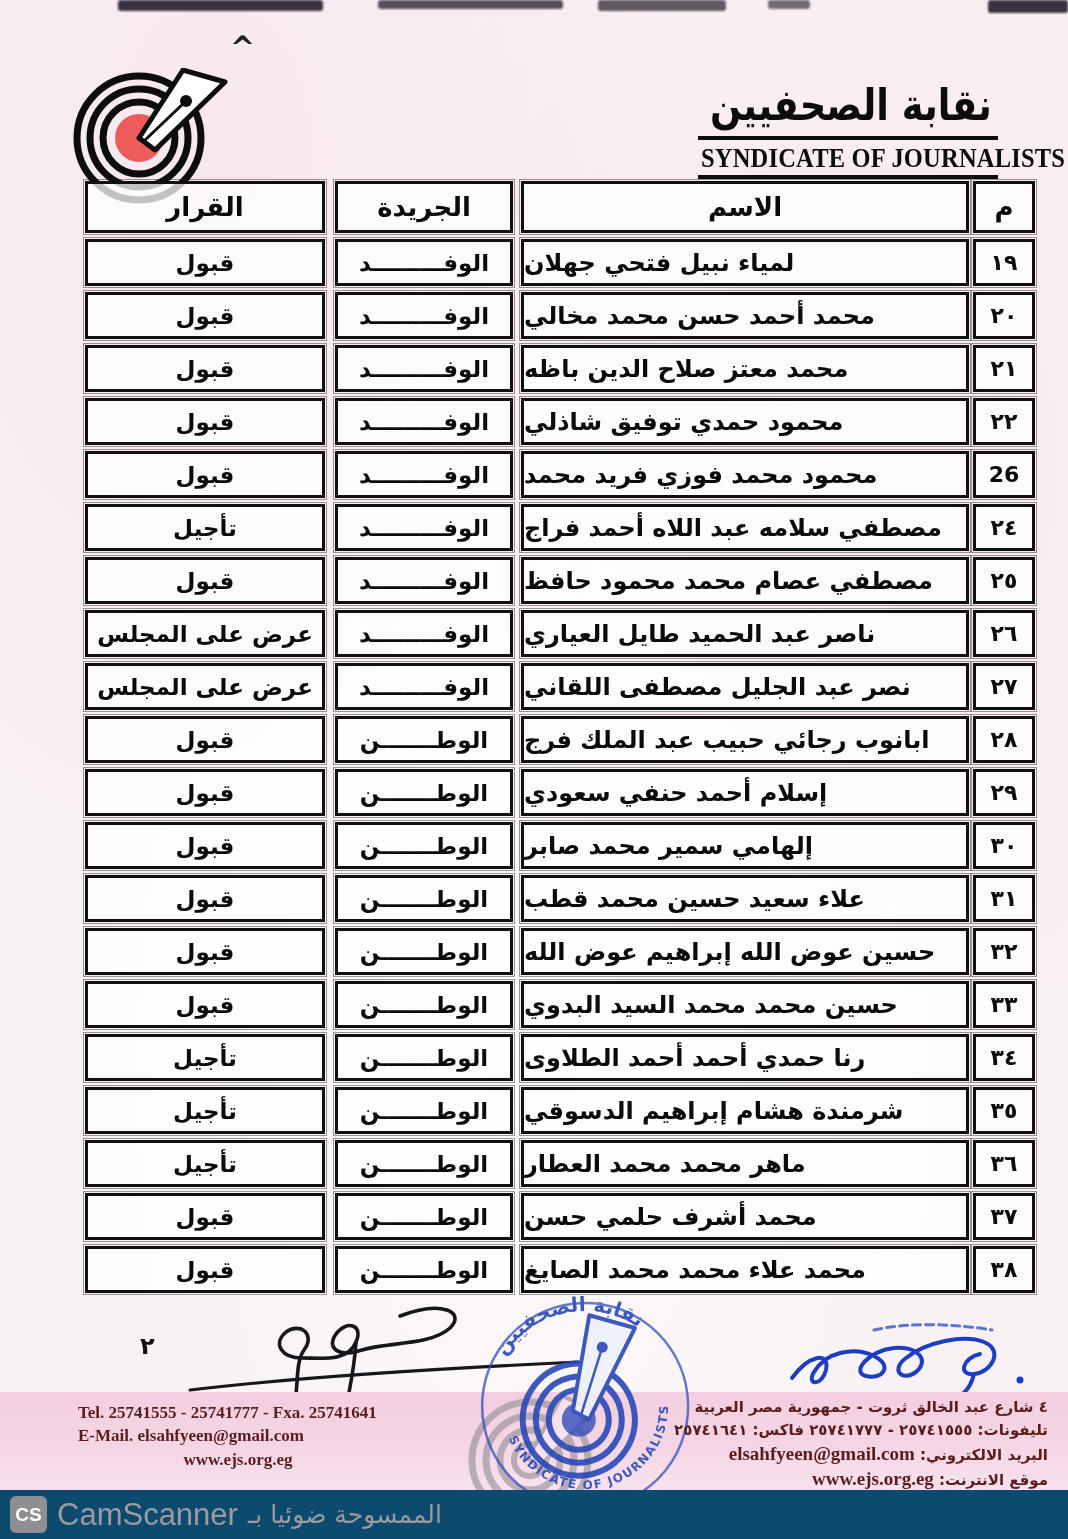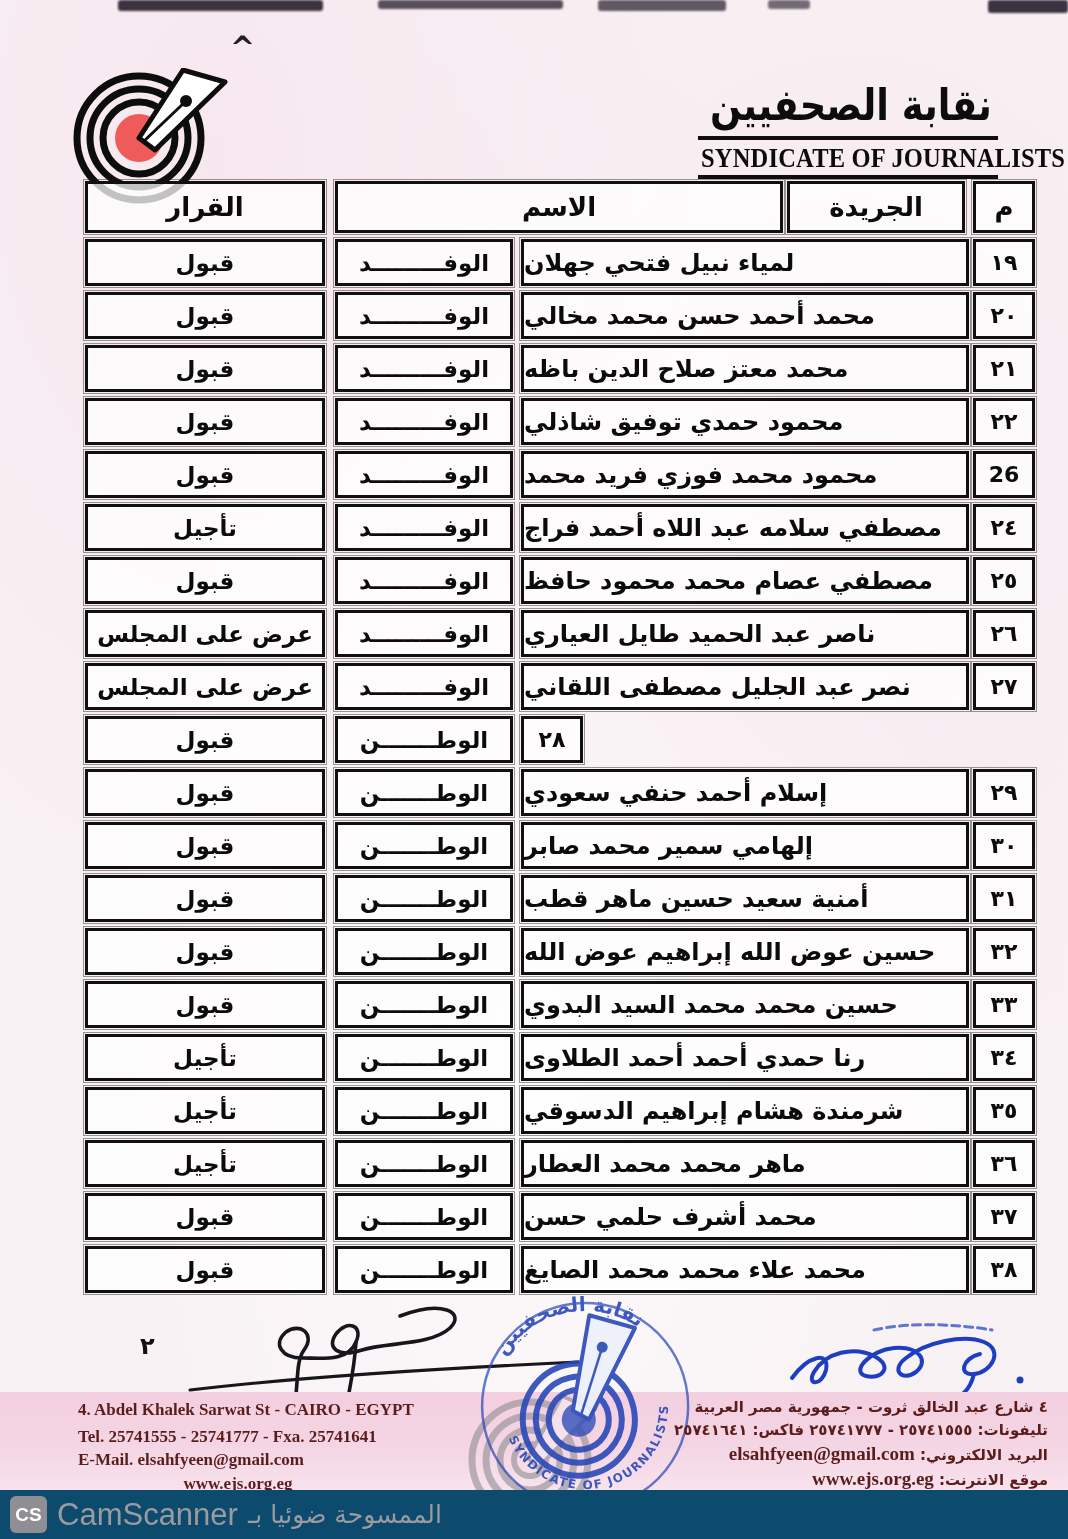--- a/index.html
+++ b/index.html
@@ -110,22 +110,22 @@
 <div class="masthead">
   <div class="ar">نقابة الصحفيين</div>
   <div class="rule"></div>
   <div class="en">SYNDICATE OF JOURNALISTS</div>
   <div class="rule"></div>
 </div>
 
 <div class="table">
   <div class="trow head">
     <div class="cell c-decision" dir="rtl">القرار</div>
+    <div class="cell c-paper" dir="rtl">الجريدة</div>
     <div class="cell c-name" dir="rtl">الاسم</div>
-    <div class="cell c-paper" dir="rtl">الجريدة</div>
     <div class="cell c-num" dir="rtl">م</div>
   </div>
   <div id="rows" style="display:flex;flex-direction:column;gap:6px;">
   <div class="trow">
     <div class="cell c-decision" dir="rtl">قبول</div>
     <div class="cell c-paper" dir="rtl">الوفـــــــــد</div>
     <div class="cell c-name" dir="rtl">لمياء نبيل فتحي جهلان</div>
     <div class="cell c-num">١٩</div>
   </div>
 
@@ -181,41 +181,42 @@
   <div class="trow">
     <div class="cell c-decision" dir="rtl">عرض على المجلس</div>
     <div class="cell c-paper" dir="rtl">الوفـــــــــد</div>
     <div class="cell c-name" dir="rtl">نصر عبد الجليل مصطفى اللقاني</div>
     <div class="cell c-num">٢٧</div>
   </div>
 
   <div class="trow">
     <div class="cell c-decision" dir="rtl">قبول</div>
     <div class="cell c-paper" dir="rtl">الوطـــــــن</div>
+    <div class="cell c-name" dir="rtl">ابانوب رجائي حبيب عبد الملك فرج</div>
     <div class="cell c-num">٢٨</div>
   </div>
 
   <div class="trow">
     <div class="cell c-decision" dir="rtl">قبول</div>
     <div class="cell c-paper" dir="rtl">الوطـــــــن</div>
     <div class="cell c-name" dir="rtl">إسلام أحمد حنفي سعودي</div>
     <div class="cell c-num">٢٩</div>
   </div>
 
   <div class="trow">
     <div class="cell c-decision" dir="rtl">قبول</div>
     <div class="cell c-paper" dir="rtl">الوطـــــــن</div>
     <div class="cell c-name" dir="rtl">إلهامي سمير محمد صابر</div>
     <div class="cell c-num">٣٠</div>
   </div>
 
   <div class="trow">
     <div class="cell c-decision" dir="rtl">قبول</div>
     <div class="cell c-paper" dir="rtl">الوطـــــــن</div>
-    <div class="cell c-name" dir="rtl">أمنية سعيد حسين ماهر قطب</div>
+    <div class="cell c-name" dir="rtl">علاء سعيد حسين محمد قطب</div>
     <div class="cell c-num">٣١</div>
   </div>
 
   <div class="trow">
     <div class="cell c-decision" dir="rtl">قبول</div>
     <div class="cell c-paper" dir="rtl">الوطـــــــن</div>
     <div class="cell c-name" dir="rtl">حسين عوض الله إبراهيم عوض الله</div>
     <div class="cell c-num">٣٢</div>
   </div>
 
@@ -312,21 +313,20 @@
   </g>
   <circle cx="118" cy="130" r="17" fill="#2a49b8" opacity=".85"></circle>
   <g>
     <polygon points="150,30 192,52 128,132 114,120" fill="#edf1fb" stroke="#2a49b8" stroke-width="4" stroke-linejoin="round"></polygon>
     <circle cx="156" cy="64" r="5.5" fill="#2a49b8"></circle>
     <line x1="156" y1="64" x2="120" y2="128" stroke="#2a49b8" stroke-width="2.5"></line>
   </g>
 </svg>
 
 <div class="foot-en">
-  <div class="l1">4. Abdel Khalek Sarwat St - CAIRO - EGYPT</div>
   <div class="l2">Tel. 25741555 - 25741777 -  Fxa. 25741641</div>
   <div class="l3">E-Mail. elsahfyeen@gmail.com</div>
   <div class="l4">www.ejs.org.eg</div>
 </div>
 
 <div class="foot-ar">
   <div class="a1">٤ شارع عبد الخالق ثروت - جمهورية مصر العربية</div>
   <div class="a2">تليفونات: ٢٥٧٤١٥٥٥ - ٢٥٧٤١٧٧٧ فاكس: ٢٥٧٤١٦٤١</div>
   <div class="a3">
     <span>البريد الالكتروني:</span>

